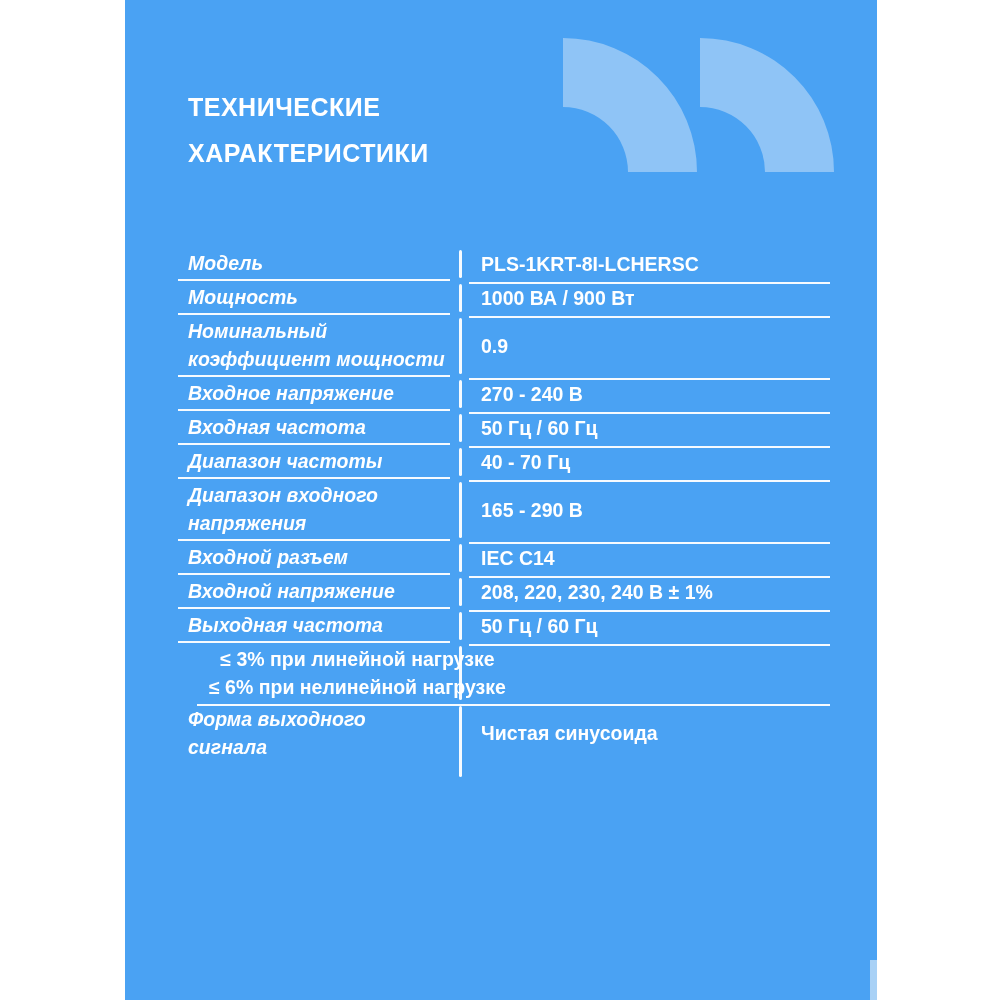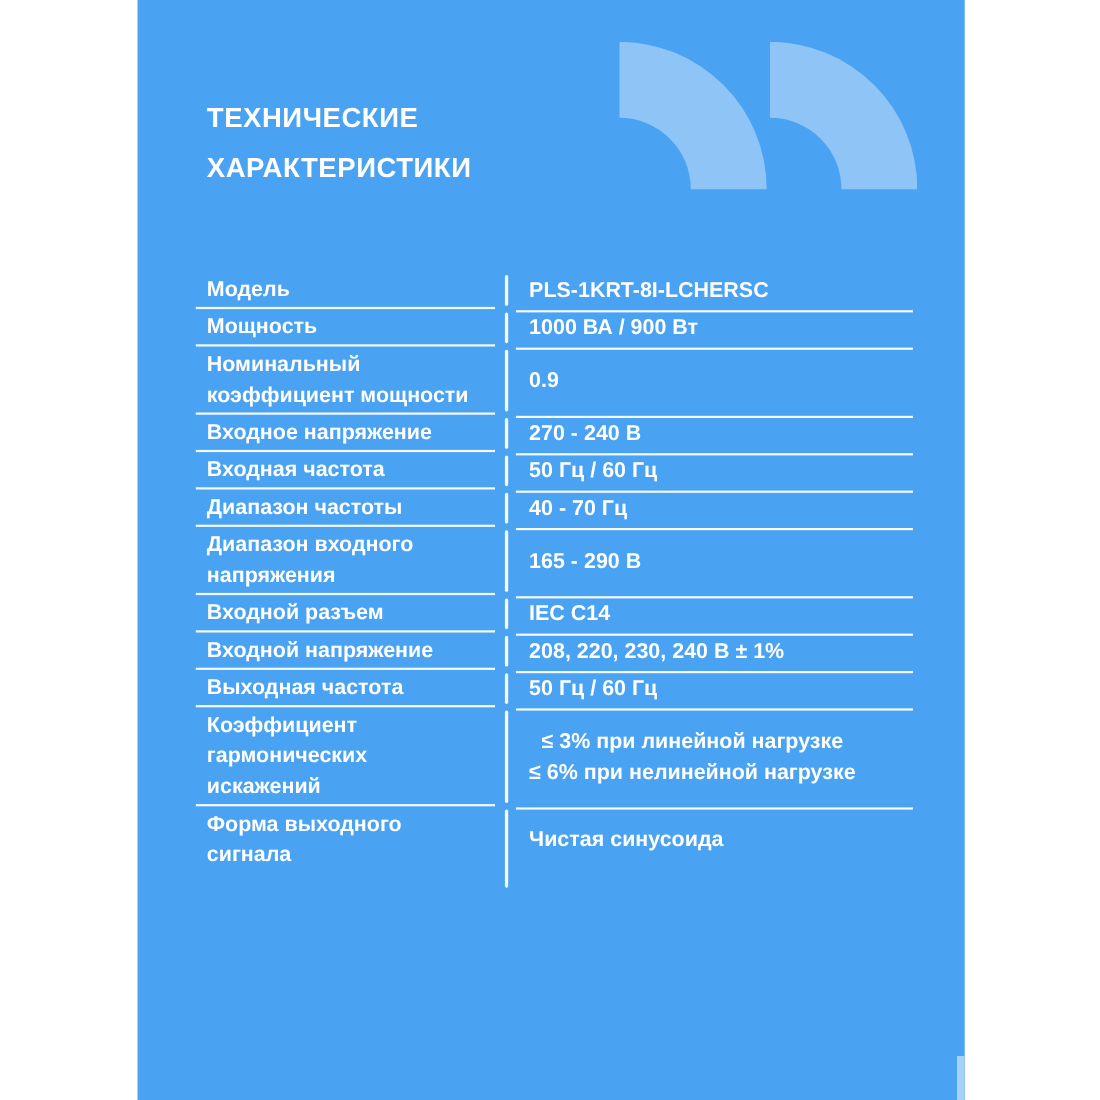--- a/index.html
+++ b/index.html
@@ -25,21 +25,21 @@
   .quotes{position:absolute;left:438px;top:38px;width:271px;height:135px;}
 
   .corner-sliver{position:absolute;right:0;top:960px;width:7px;height:40px;
     background:var(--sliver);}
 
   .spec-table{position:absolute;left:53px;top:247px;width:652px;color:var(--text);
     font-size:19.5px;font-weight:700;line-height:28px;}
 
   .row{display:flex;position:relative;}
   .cell-left{width:272px;border-bottom:2.5px solid var(--line);
-    padding:2px 4px 2px 10px;display:flex;align-items:center;white-space:pre-line;}
+    padding:2px 4px 2px 10px;display:flex;align-items:center;white-space:pre-line;font-style:italic;}
   .divider{position:absolute;left:281px;top:3px;bottom:3px;width:3px;
     background:var(--line);border-radius:2px;}
   .cell-right{flex:1;margin-left:19px;position:relative;
     padding:2px 0 2px 12px;display:flex;align-items:center;white-space:pre-line;text-align:center;}
   .cell-right::after{content:"";position:absolute;left:0;right:0;bottom:-3px;
     height:2.5px;background:var(--line);}
   .row:last-child .cell-left{border-bottom:none;}
   .row:last-child .cell-right::after{display:none;}
   .row:last-child .divider{top:3px;bottom:-14px;}
 </style>
@@ -114,23 +114,20 @@
     <div class="cell-right">208, 220, 230, 240 В ± 1%</div>
   </div>
 
   <div class="row">
     <div class="cell-left">Выходная частота</div>
     <div class="divider"></div>
     <div class="cell-right">50 Гц / 60 Гц</div>
   </div>
 
   <div class="row">
-    <div class="cell-left">Коэффициент
-гармонических
-искажений</div>
     <div class="divider"></div>
     <div class="cell-right">≤ 3% при линейной нагрузке
 ≤ 6% при нелинейной нагрузке</div>
   </div>
 
   <div class="row">
     <div class="cell-left">Форма выходного сигнала</div>
     <div class="divider"></div>
     <div class="cell-right">Чистая синусоида</div>
   </div>

